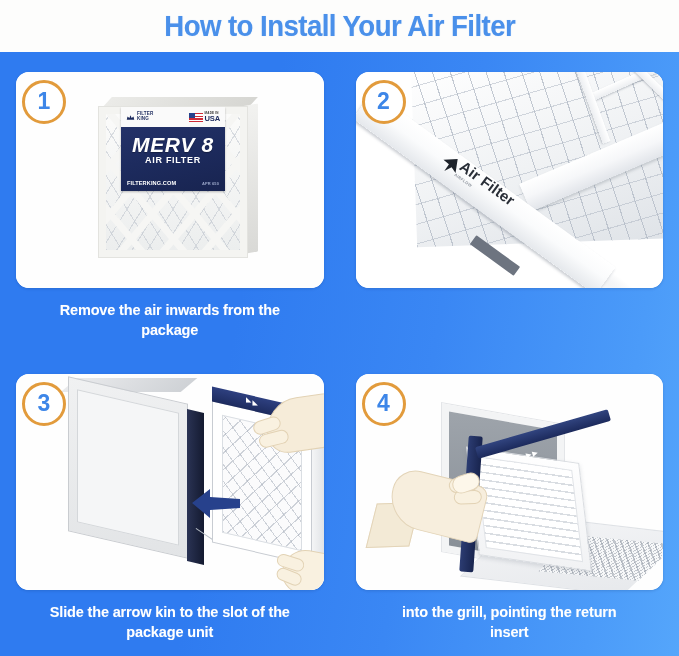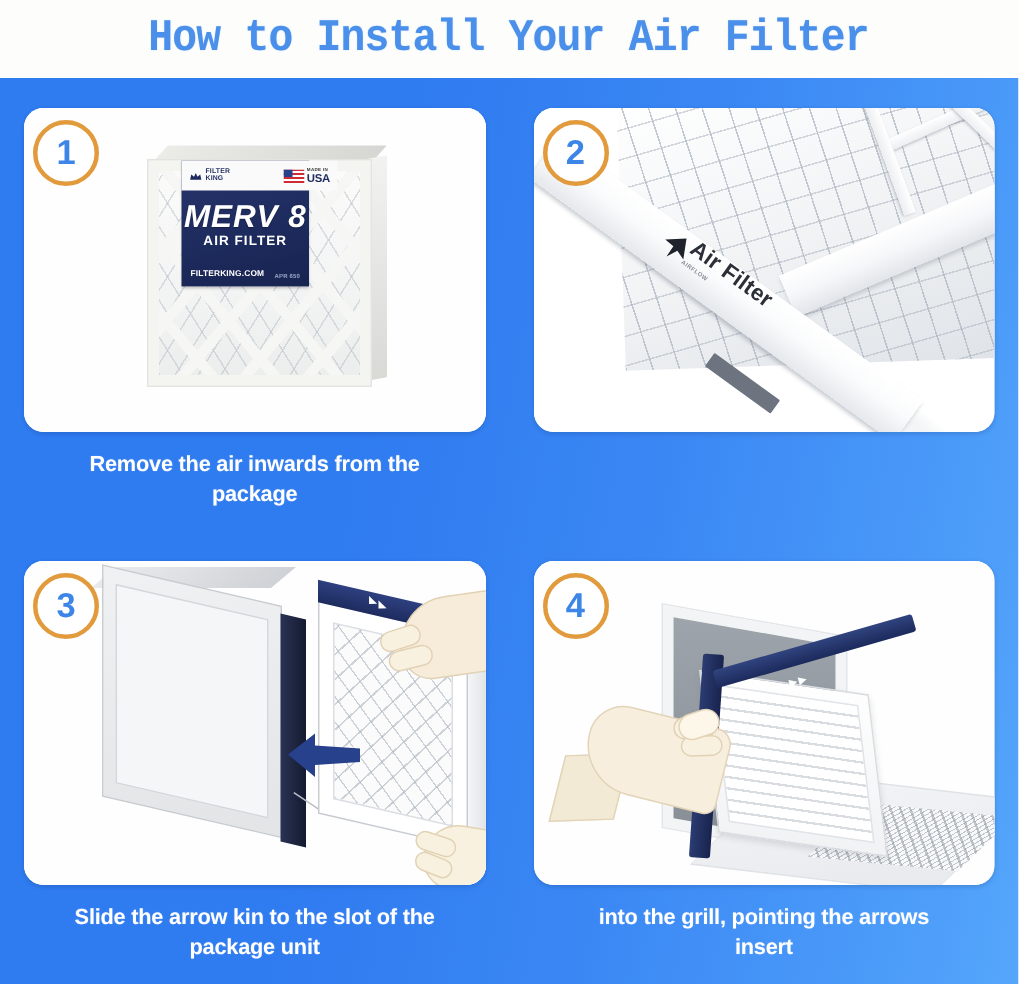--- a/index.html
+++ b/index.html
@@ -21,21 +21,20 @@
   }
   
   .header {
     position: absolute;
     left: 0; top: 0;
     width: 679px; height: 52px;
     background: #fdfdfc;
     display: flex;
     align-items: center;
     justify-content: center;
-    font-family: Liberation Mono, monospace;
   }
   .header-title {
     font-size: 30px;
     font-weight: bold;
     color: #4a90ea;
     letter-spacing: -0.6px;
     transform: scaleX(0.92);
     white-space: nowrap;
     text-shadow: 0 0 1px rgba(74,144,234,0.35);
   }
@@ -167,21 +166,21 @@
   .diagband {
     position: absolute;
     width: 7px;
     height: 260px;
     background: #f7f7f5;
     top: -55px;
   }
   .label {
     position: absolute;
     left: 22px; top: 0px;
-    width: 85px; height: 84px;
+    width: 104px; height: 84px;
     background: linear-gradient(165deg,#27356e 0%,#1d2b5e 55%,#182450 100%);
     z-index: 4;
     box-shadow: 0 1px 2px rgba(0,0,0,0.25);
   }
   .label-top {
     position: absolute;
     left: 0; top: 0;
     width: 104px; height: 20px;
     background: #fafafa;
     display: flex;
@@ -794,19 +793,19 @@
           <div class="p4-sleeve"></div>
           <div class="p4-hand">
             <div class="finger" style="left:52px; top:-6px; width:28px; height:13px; transform:rotate(-22deg);"></div>
             <div class="finger" style="left:60px; top:6px; width:26px; height:12px; transform:rotate(-16deg);"></div>
           </div>
           <div class="p4-thumb"></div>
         </div>
       </div>
 
       <div class="caption">
-        <span class="l">into the grill, pointing the arrows</span>
+        <span class="l">into the grill, pointing the return</span>
         <span class="l">insert</span>
       </div>
     </div>
 
   </div>
 </div>
 
 </body></html>

